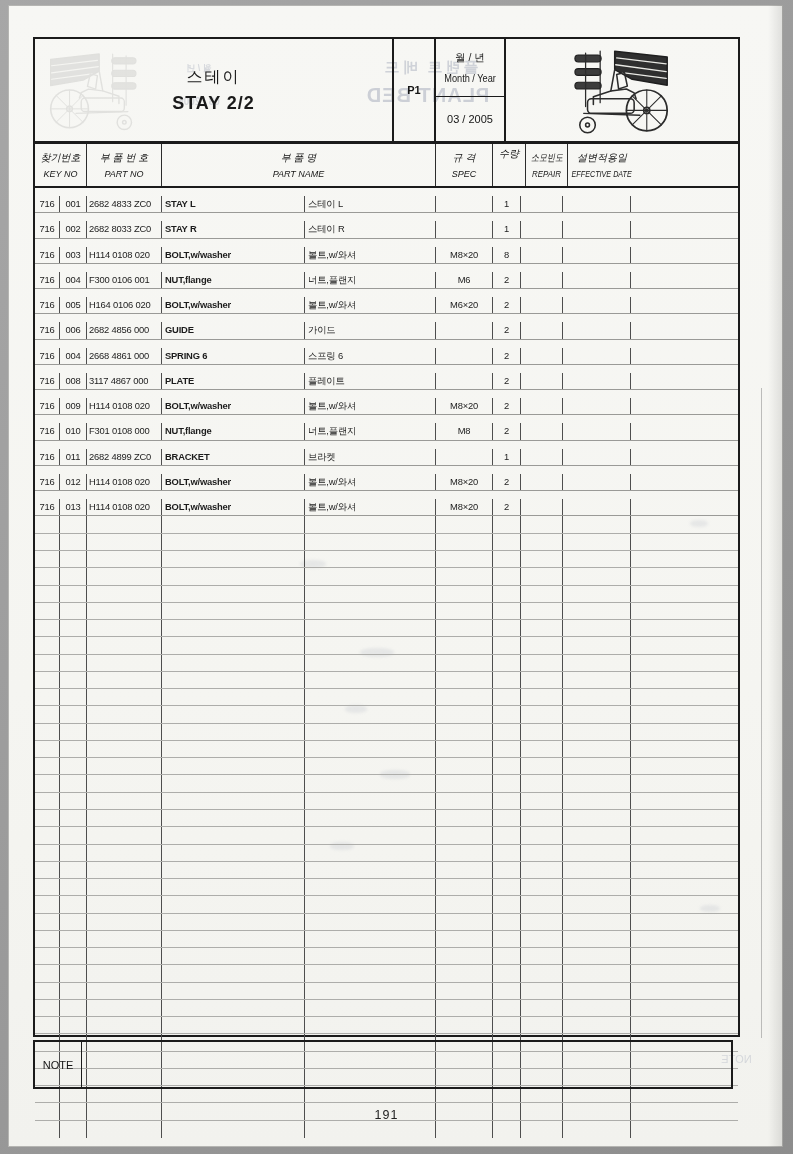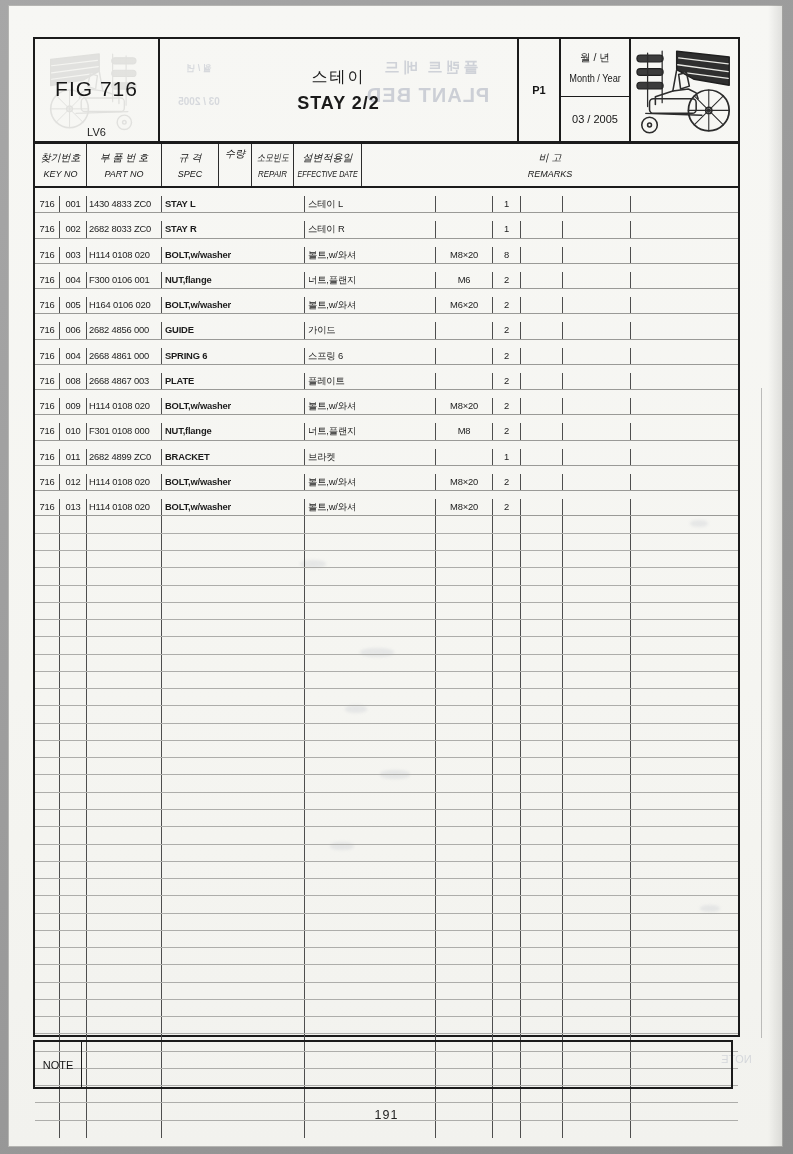--- a/index.html
+++ b/index.html
@@ -123,24 +123,20 @@
   <div class="fold-line"></div>
   <div class="smudge" style="left:300px;top:560px;width:26px;height:8px"></div>
   <div class="smudge" style="left:360px;top:648px;width:34px;height:9px"></div>
   <div class="smudge" style="left:345px;top:705px;width:22px;height:8px"></div>
   <div class="smudge" style="left:380px;top:770px;width:30px;height:9px"></div>
   <div class="smudge" style="left:330px;top:842px;width:24px;height:8px"></div>
   <div class="smudge" style="left:690px;top:520px;width:18px;height:7px"></div>
   <div class="smudge" style="left:700px;top:905px;width:20px;height:7px"></div>
 
   <div class="header-grid">
-    <div class="hb fig-box">
-      <div class="fig-label">FIG 716</div>
-      <div class="model-label">LV6</div>
-    </div>
     <div class="hb title-box">
       <div class="title-ko">스테이</div>
       <div class="title-en">STAY 2/2</div>
     </div>
     <div class="hb p1-box">P1</div>
     <div class="hb my-box">
       <div class="my-top">
         <div class="my-ko">월 / 년</div>
         <div class="my-en">Month / Year</div>
       </div>
@@ -155,47 +151,47 @@
 
   <div class="colhead">
     <div class="ch w-keyno">
       <span class="ch-ko">찾기번호</span>
       <span class="ch-en">KEY NO</span>
     </div>
     <div class="ch w-partno">
       <span class="ch-ko">부 품 번 호</span>
       <span class="ch-en">PART NO</span>
     </div>
+    <div class="ch w-partname">
+      <span class="ch-ko">부    품    명</span>
+      <span class="ch-en">PART NAME</span>
+    </div>
     <div class="ch w-spec">
       <span class="ch-ko">규  격</span>
       <span class="ch-en">SPEC</span>
     </div>
     <div class="ch w-qty">
       <span class="ch-ko">수량</span>
       <span class="ch-en">Q'TY</span>
     </div>
     <div class="ch w-repair">
       <span class="ch-ko sq80">소모빈도</span>
       <span class="ch-en sq88">REPAIR</span>
     </div>
     <div class="ch w-eff">
       <span class="ch-ko">설변적용일</span>
       <span class="ch-en sq80">EFFECTIVE DATE</span>
     </div>
-    <div class="ch w-rem">
-      <span class="ch-ko">비    고</span>
-      <span class="ch-en">REMARKS</span>
-    </div>
   </div>
 
   <div class="tbody">
       <div class="trow filled">
         <div class="cell c-fig">716</div>
         <div class="cell c-key">001</div>
-        <div class="cell c-part">1430 4833 ZC0</div>
+        <div class="cell c-part">2682 4833 ZC0</div>
         <div class="cell c-nameen">STAY L</div>
         <div class="cell c-nameko">스테이 L</div>
         <div class="cell c-spec"></div>
         <div class="cell c-qty">1</div>
         <div class="cell c-repair"></div>
         <div class="cell c-eff"></div>
         <div class="cell c-rem"></div>
       </div>
       <div class="trow filled">
         <div class="cell c-fig">716</div>
@@ -265,21 +261,21 @@
         <div class="cell c-nameko">스프링 6</div>
         <div class="cell c-spec"></div>
         <div class="cell c-qty">2</div>
         <div class="cell c-repair"></div>
         <div class="cell c-eff"></div>
         <div class="cell c-rem"></div>
       </div>
       <div class="trow filled">
         <div class="cell c-fig">716</div>
         <div class="cell c-key">008</div>
-        <div class="cell c-part">2668 4867 003</div>
+        <div class="cell c-part">3117 4867 000</div>
         <div class="cell c-nameen">PLATE</div>
         <div class="cell c-nameko">플레이트</div>
         <div class="cell c-spec"></div>
         <div class="cell c-qty">2</div>
         <div class="cell c-repair"></div>
         <div class="cell c-eff"></div>
         <div class="cell c-rem"></div>
       </div>
       <div class="trow filled">
         <div class="cell c-fig">716</div>

